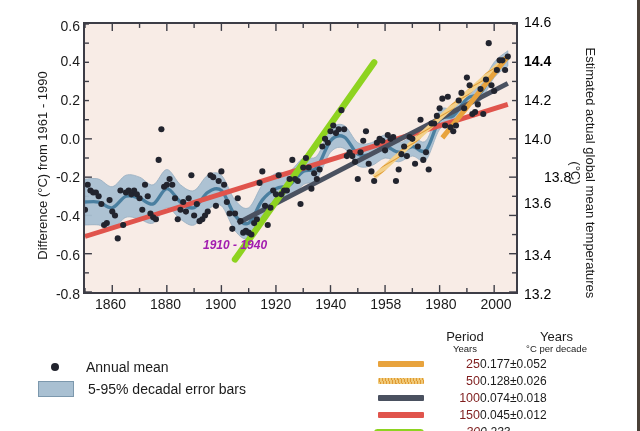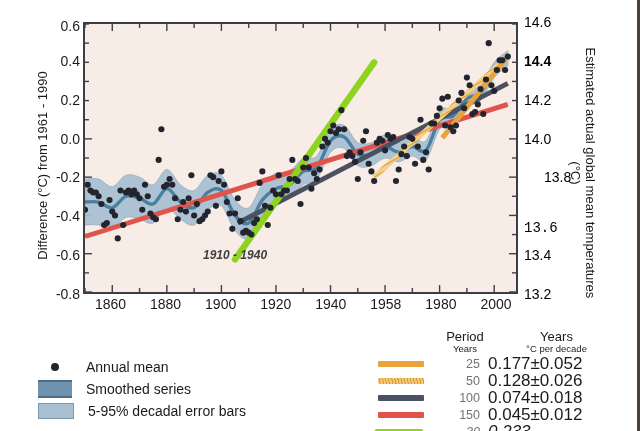--- a/index.html
+++ b/index.html
@@ -85,22 +85,22 @@
     position:absolute; left:372px; top:330px; width:250px;
   }
   .lr-head{display:flex;align-items:flex-end;margin-bottom:1px;}
   .lr-head .c-sw{width:56px;flex:none;}
   .lr-head .c-per{width:52px;flex:none;text-align:center;margin-left:11px;}
   .lr-head .c-rate{flex:1;text-align:center;}
   .lr-title{font-size:13px;color:#1b1b1b;line-height:1.1;}
   .lr-sub{font-size:9.5px;color:#1b1b1b;line-height:1.1;}
   .lr-row{display:flex;align-items:center;height:17px;}
   .lr-row .c-sw{width:56px;flex:none;display:flex;align-items:center;}
-  .lr-row .c-per{width:52px;flex:none;text-align:right;padding-right:8px;font-size:12.5px;color:#737373;}
-  .lr-row .c-rate{flex:1;text-align:left;font-size:17px;color:#1b1b1b;}
+  .lr-row .c-per{width:52px;flex:none;text-align:right;font-size:12.5px;color:#7f1d1d;}
+  .lr-row .c-rate{flex:1;text-align:left;font-size:12px;color:#1b1b1b;}
   .lr-row.italic .c-per,.lr-row.italic .c-rate{font-style:italic;}
   .bar{height:6px;width:46px;border-radius:1px;}
   .bar-green{height:7px;width:50px;border-radius:4px;}
 </style>
 </head>
 <body>
 
 <div id="root">
 
   <div class="ytick-left-wrap">
@@ -113,21 +113,21 @@
       <div class="ytick" style="top: 233.143px;">-0.6</div>
       <div class="ytick" style="top: 272px;">-0.8</div>
     </div>
 
   <div class="ytick-right-wrap">
       <div class="ytick-r" style="top: 5.68434e-14px;">14.6</div>
       <div class="ytick-r" style="top: 38.8571px; font-weight: bold;">14.4</div>
       <div class="ytick-r" style="top: 77.7143px;">14.2</div>
       <div class="ytick-r" style="top: 116.571px;">14.0</div>
       <div class="ytick-r" style="top: 155.429px; margin-left: 20px;">13.8</div>
-      <div class="ytick-r" style="top: 206px; font-family: Liberation Mono, monospace;">13.6</div>
+      <div class="ytick-r" style="top: 181px;">13.6</div>
       <div class="ytick-r" style="top: 233.143px;">13.4</div>
       <div class="ytick-r" style="top: 272px;">13.2</div>
     </div>
 
   <div class="ylabel-left">Difference (°C) from 1961 - 1990</div>
 
   <div class="ylabel-right">Estimated actual global mean temperatures (°C)</div>
 
   <div class="plot-frame">
     <svg class="plot-svg" id="plot-svg" viewBox="0 0 435 272" preserveAspectRatio="none">
@@ -367,44 +367,40 @@
           <circle cx="410.22" cy="62.17" r="3.1" fill="#22242e"></circle>
           <circle cx="412.97" cy="68.00" r="3.1" fill="#22242e"></circle>
           <circle cx="415.73" cy="46.63" r="3.1" fill="#22242e"></circle>
           <circle cx="418.48" cy="36.91" r="3.1" fill="#22242e"></circle>
           <circle cx="421.23" cy="36.91" r="3.1" fill="#22242e"></circle>
           <circle cx="423.99" cy="46.63" r="3.1" fill="#22242e"></circle>
           <circle cx="426.74" cy="33.03" r="3.1" fill="#22242e"></circle>
         </g>
     </svg>
 
-    <div id="green-annot" style="position:absolute;left:118px;top:224px;font-size:12px;color:#404040;font-weight:bold;font-style:italic;white-space:nowrap;">1910 - 1940</div>
+    <div id="green-annot" style="position:absolute;left:118px;top:214px;font-size:12px;color:#a21caf;font-weight:bold;font-style:italic;white-space:nowrap;">1910 - 1940</div>
   </div>
 
   <div class="xtick-wrap">
       <div class="xtick" style="left: 27.5316px;">1860</div>
       <div class="xtick" style="left: 82.5949px;">1880</div>
       <div class="xtick" style="left: 137.658px;">1900</div>
       <div class="xtick" style="left: 192.722px;">1920</div>
       <div class="xtick" style="left: 247.785px;">1940</div>
       <div class="xtick" style="left: 302.848px;">1958</div>
       <div class="xtick" style="left: 357.911px;">1980</div>
       <div class="xtick" style="left: 412.975px;">2000</div>
     </div>
 
   <div class="legend-left">
     <div class="lg-row">
       <span class="lg-swatch sw-dot">
           <i></i>
         </span>
       <span class="lg-text">Annual mean</span>
-    </div>
-    <div class="lg-row">
-      <span class="lg-swatch sw-smooth"></span>
-      <span class="lg-text">Smoothed series</span>
     </div>
     <div class="lg-row">
       <span class="lg-swatch sw-band"></span>
       <span class="lg-text">5-95% decadal error bars</span>
     </div>
   </div>
 
   <div class="legend-right">
     <div class="lr-head">
       <div class="c-sw"></div>

